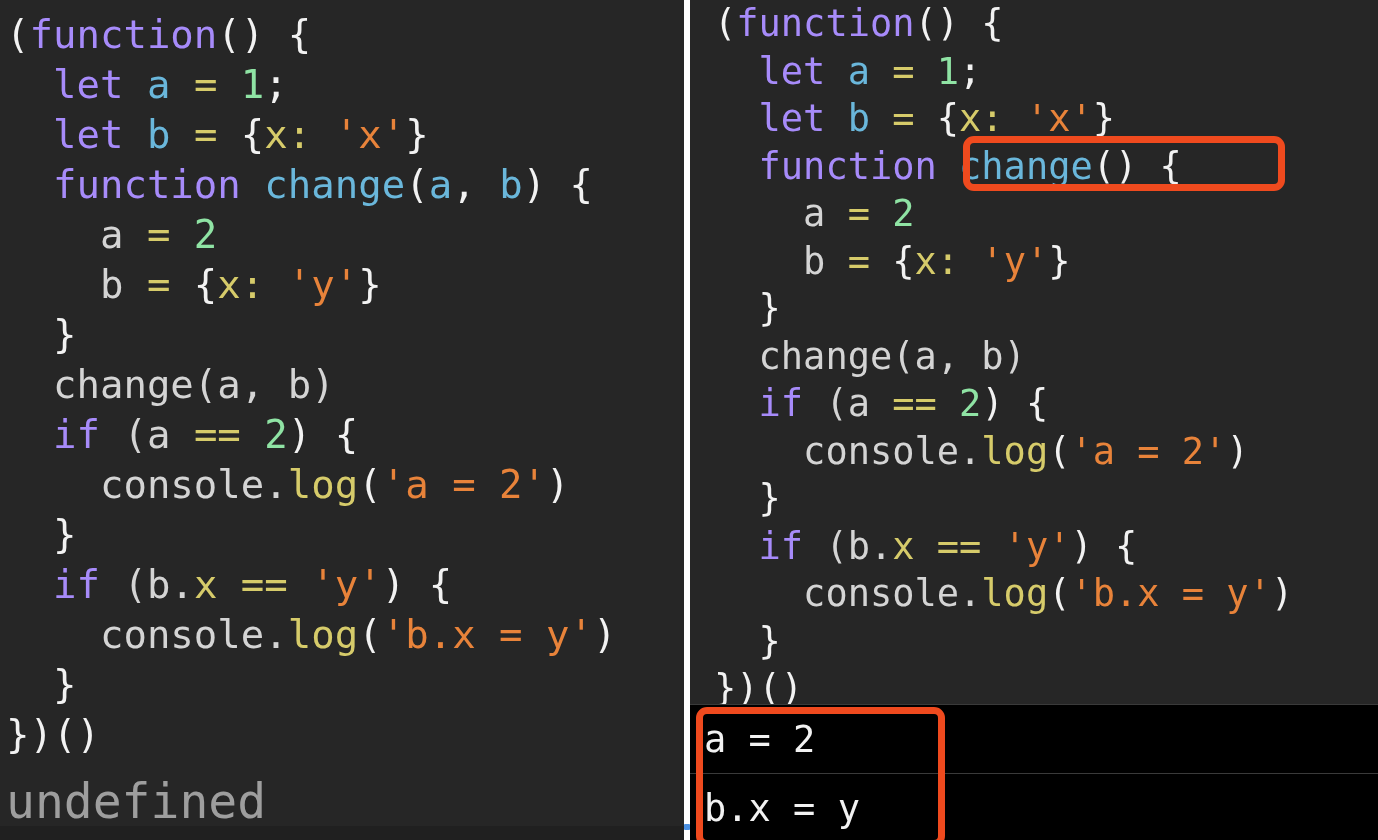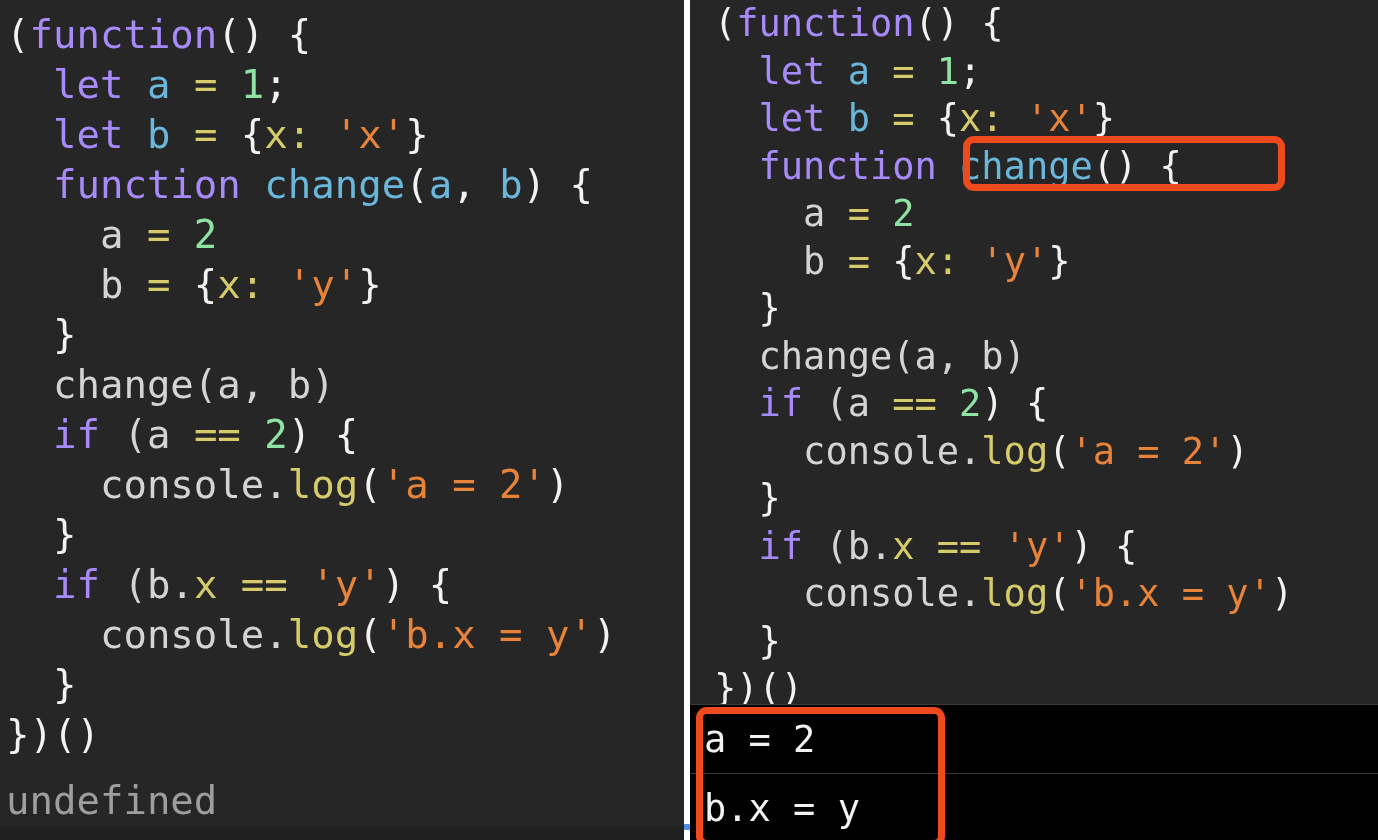--- a/index.html
+++ b/index.html
@@ -23,21 +23,21 @@
     white-space:pre;
     letter-spacing:0px;
     color:#e8e8e8;
   }
   .left-bottombar{
     position:absolute;left:0;right:0;bottom:0;height:14px;
     background:#202020;
   }
   .left-result{
     position:absolute;left:6px;bottom:14px;
-    font-size:39px;line-height:50px;
+    font-size:48px;line-height:50px;
     white-space:pre;
     color:#9e9e9e;
   }
 
   
   .divider{
     width:6px;height:840px;background:#ffffff;
     position:relative;flex:0 0 auto;
   }
   .divider .blue-dot{

